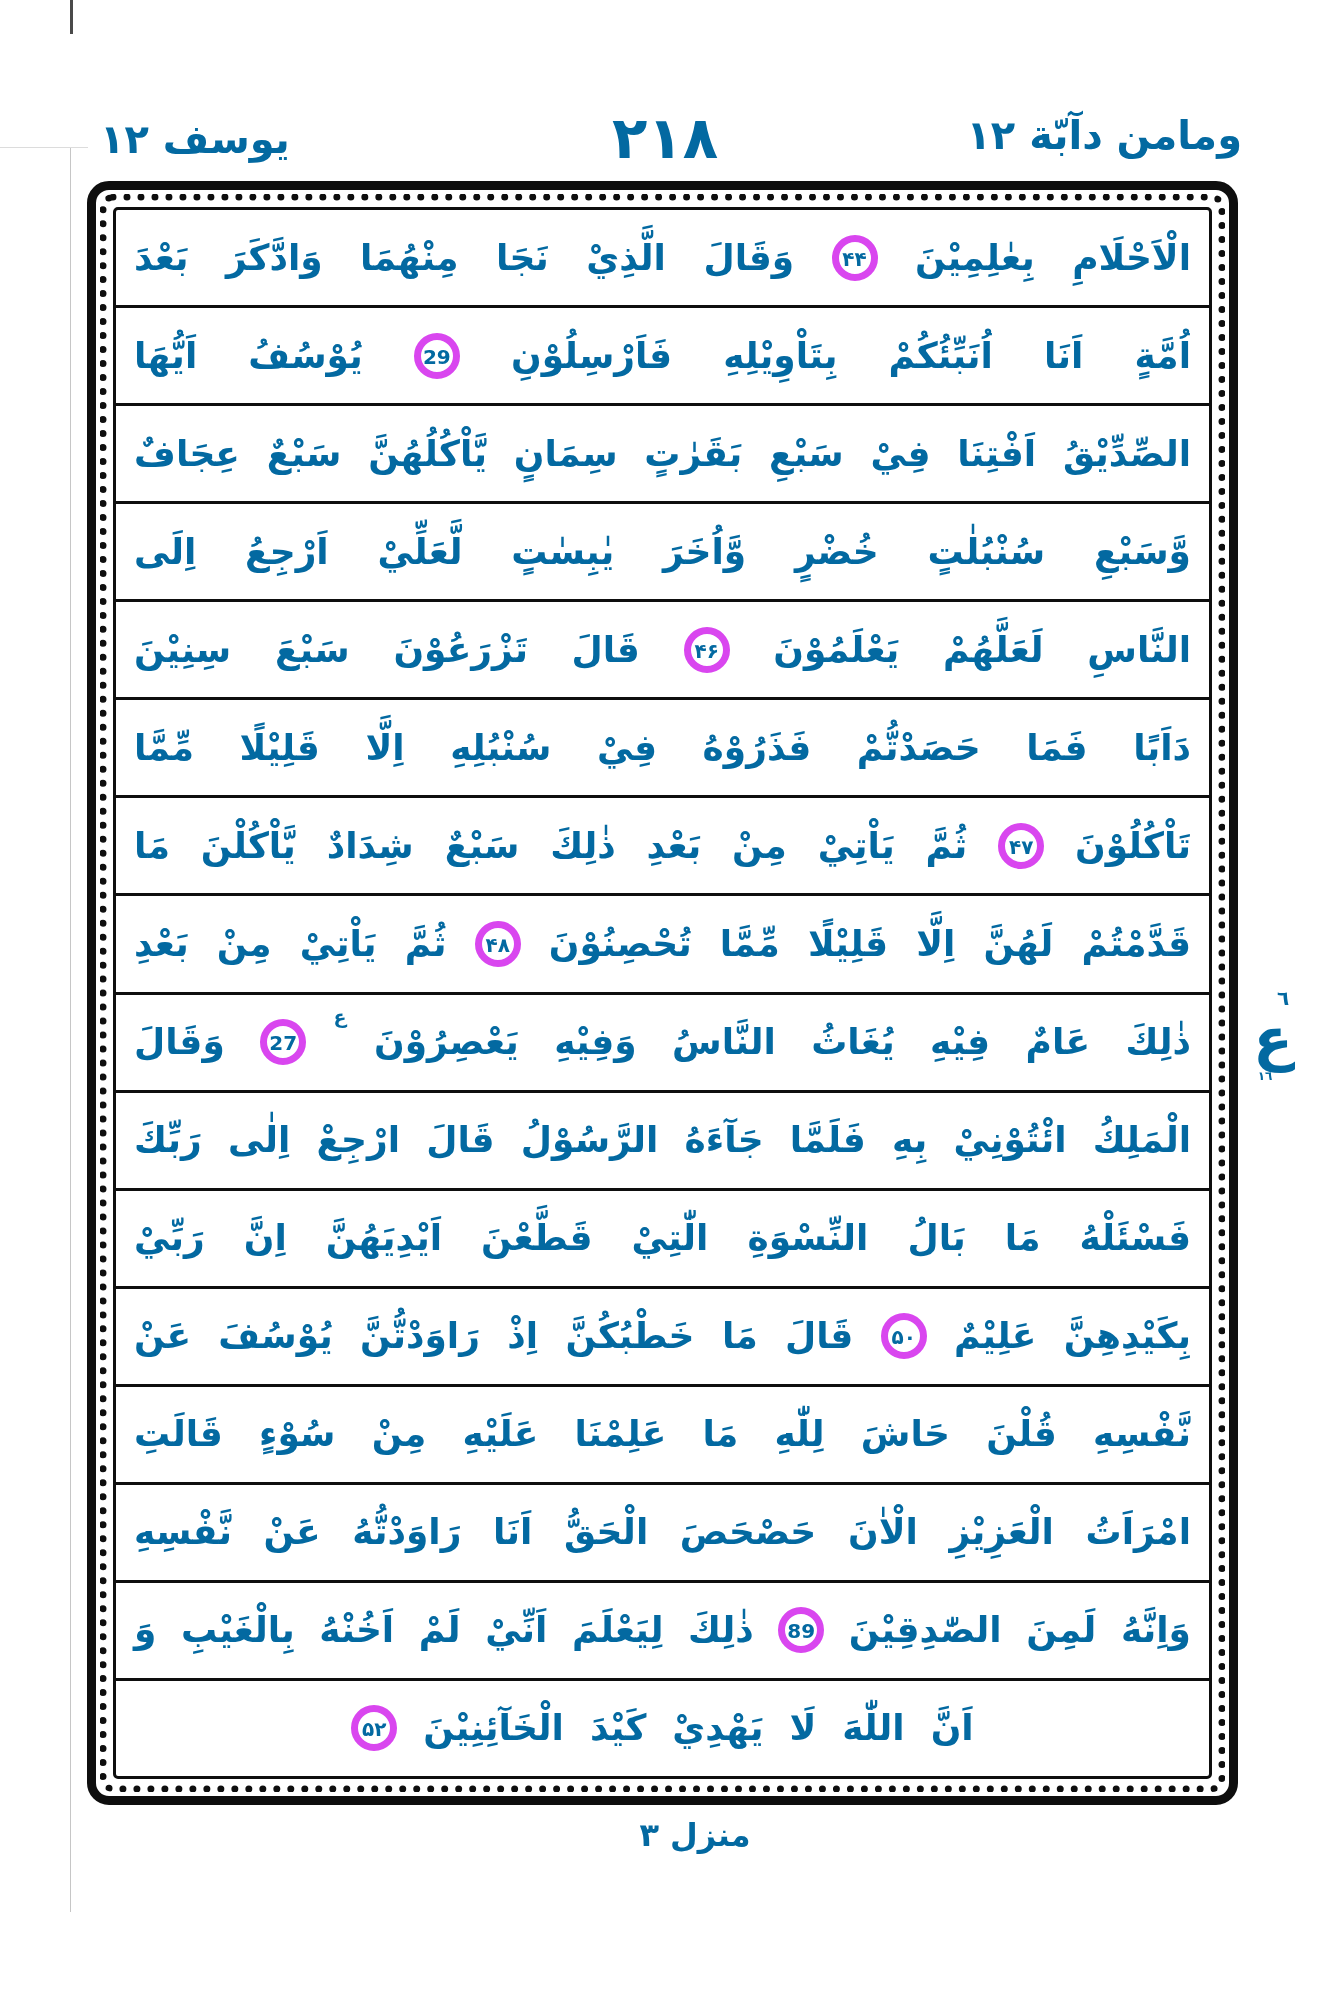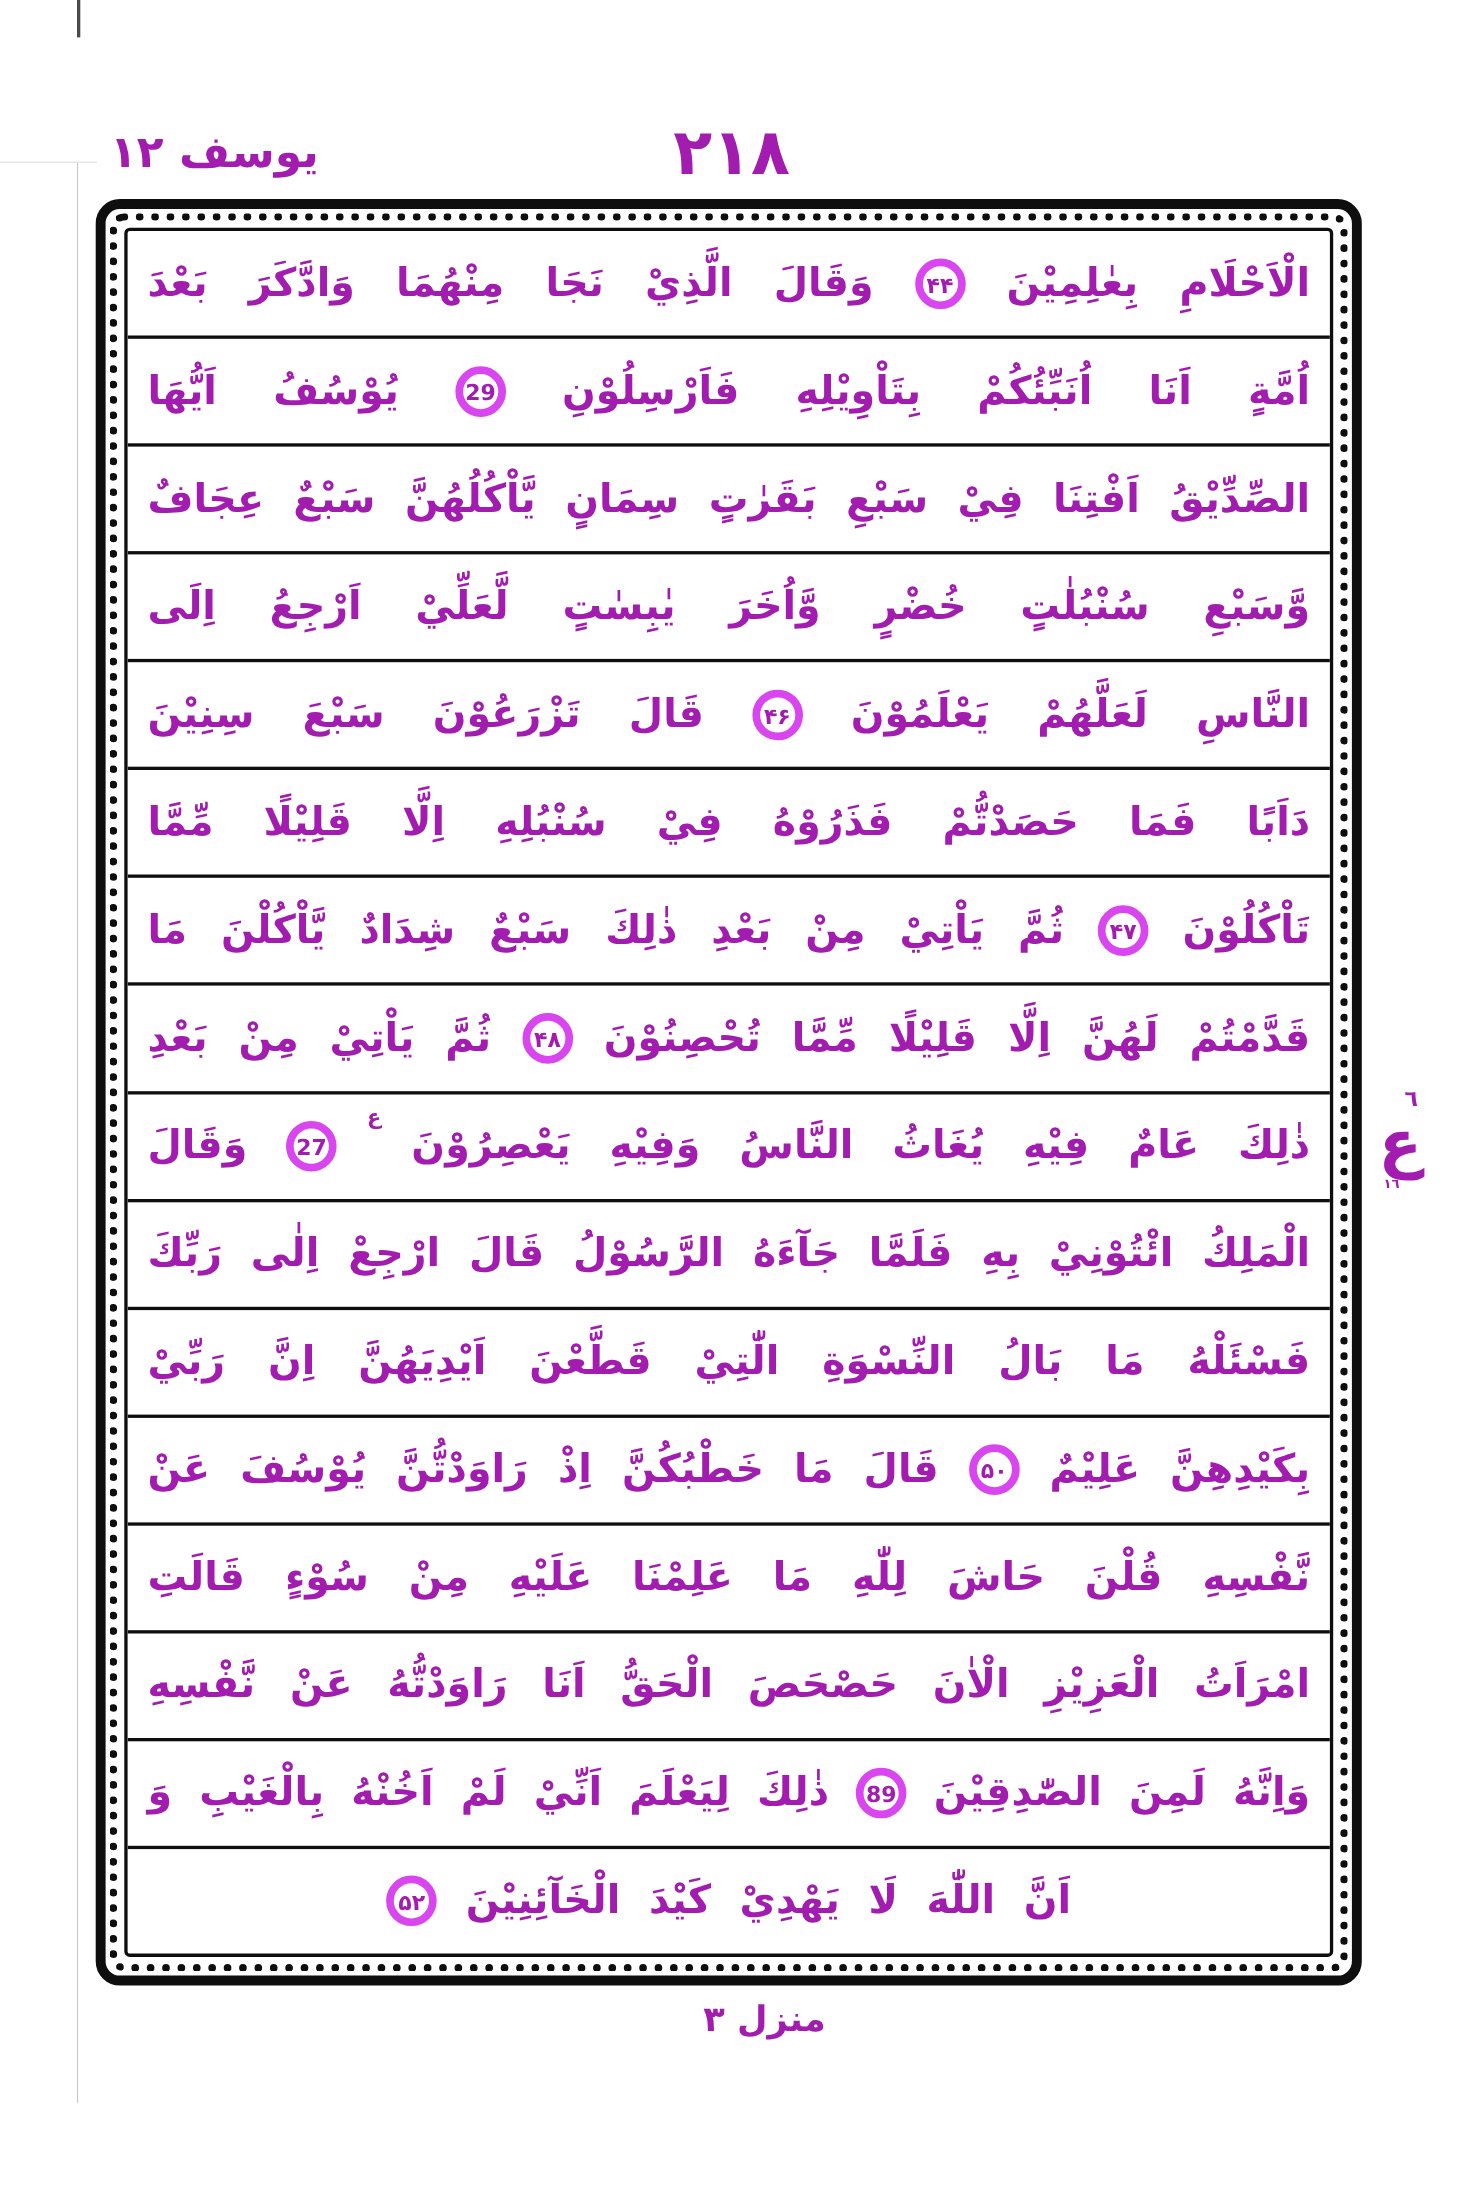--- a/index.html
+++ b/index.html
@@ -1,21 +1,21 @@
 <!DOCTYPE html>
 <html lang="ar" dir="rtl"><head>
 <meta charset="utf-8">
 <style>
   html,body{margin:0;padding:0;background:#ffffff;}
   .page{
     position:relative;
     width:1334px;height:1989px;
     background:#ffffff;
     font-family:"DejaVu Sans",sans-serif;
-    color:#a21caf;
+    color:#0369a1;
     overflow:hidden;
     direction:rtl;
   }
   
   .gutter-dark{position:absolute;left:70px;top:0;width:3px;height:34px;background:#4a4a4a;}
   .gutter-light{position:absolute;left:70px;top:148px;width:1px;height:1764px;background:#c6c6c6;}
   .tick-h{position:absolute;left:0;top:147px;width:88px;height:1px;background:#dcdcdc;}
 
   
   .hdr{position:absolute;white-space:nowrap;font-weight:bold;}
@@ -75,20 +75,21 @@
 <body>
 
 <div class="page">
 
   <div class="gutter-dark"></div>
   <div class="gutter-light"></div>
   <div class="tick-h"></div>
 
   <div class="hdr hdr-left">يوسف ١٢</div>
   <div class="hdr hdr-center">٢١٨</div>
+  <div class="hdr hdr-right">ومامن دآبّة ١٢</div>
 
   <div class="frame">
     <div class="beads">
       <div class="inner" id="lines-container">
           <div class="line-row">
             <span class="w">الْاَحْلَامِ</span>
             <span class="w">بِعٰلِمِيْنَ</span>
             <span class="verse-circle">۴۴</span>
             <span class="w">وَقَالَ</span>
             <span class="w">الَّذِيْ</span>

